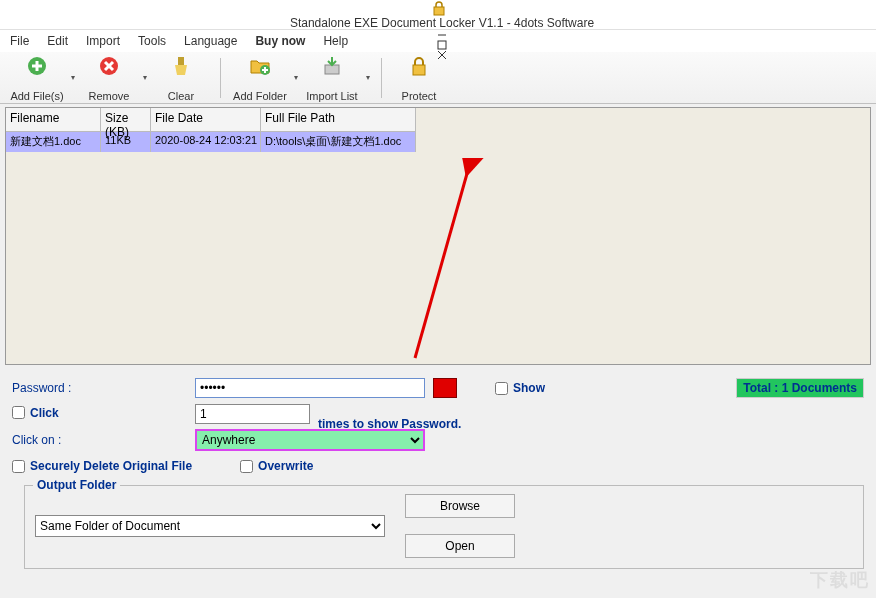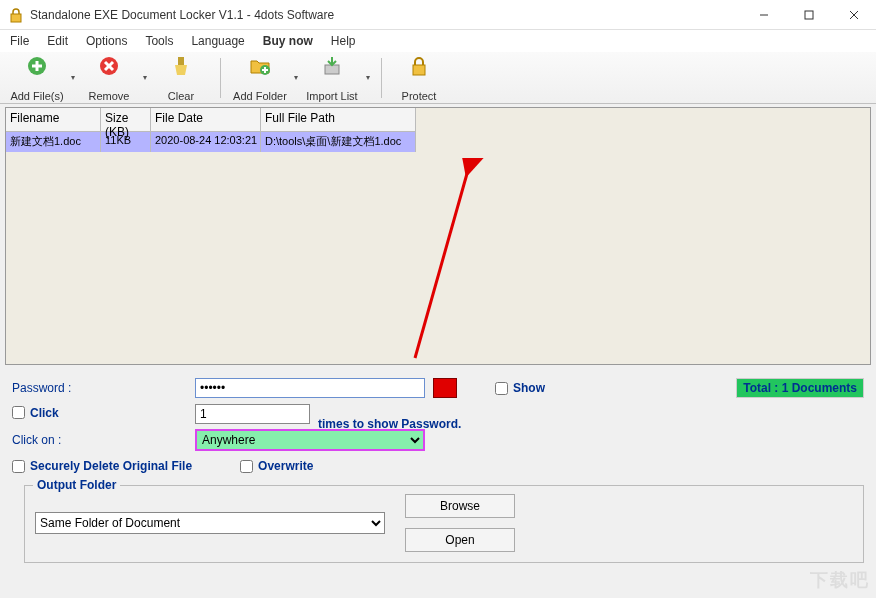--- a/index.html
+++ b/index.html
@@ -1,18 +1,18 @@
 <!DOCTYPE html>
 <html><head>
 <meta charset="utf-8">
 <style>
 * { box-sizing: border-box; margin: 0; padding: 0; font-family: "Segoe UI", Tahoma, sans-serif; font-size: 12px; }
 body { width: 876px; height: 598px; background: #f0f0f0; position: relative; overflow: hidden; }
 
-.titlebar { height: 30px; background: #fff; display: flex; align-items: center; padding: 0 0 0 8px; border-bottom: 1px solid #e0e0e0; }
+.titlebar { height: 30px; background: #fff; display: flex; align-items: center; padding: 0 0 0 8px; border-bottom: 1px solid #e0e0e0; flex-direction: column; }
 .titlebar .app-icon { width: 16px; height: 16px; margin-right: 6px; }
 .titlebar .title { flex: 1; color: #333; }
 .titlebar .win-btn { width: 45px; height: 30px; display: flex; align-items: center; justify-content: center; cursor: pointer; }
 
 .menubar { height: 22px; background: #fff; display: flex; align-items: center; padding: 0 10px; gap: 18px; }
 .menubar .menu-item { color: #333; cursor: pointer; }
 .menubar .menu-item.bold { font-weight: bold; }
 
 .toolbar { height: 52px; background: linear-gradient(#fafafa,#f0f0f0); display: flex; align-items: center; padding: 0 6px; border-bottom: 1px solid #c0c0c0; }
 .toolbar .tb-btn { display: flex; flex-direction: column; align-items: center; width: 62px; height: 48px; justify-content: center; cursor: pointer; border-radius: 3px; }
@@ -40,21 +40,21 @@
 .form .chk { display: inline-flex; align-items: center; gap: 5px; font-weight:bold; color:#003090;}
 .form .chk input { width:13px; height:13px; }
 .redbox { width:24px; height:20px; background:#e00000; border:1px solid #800000; }
 .total { margin-left:auto; background:#22c55e; border:1px solid #ccc; padding:2px 6px; color:#003090; font-weight:bold;}
 
 .fieldset { border:1px solid #bbb; margin:6px 12px 0 24px; padding:8px 10px 10px 10px; position:relative; }
 .fieldset .legend { position:absolute; top:-8px; left:8px; background:#f0f0f0; padding:0 4px; color:#003090; font-weight:bold;}
 .out-row{display:flex; gap:20px; align-items:center;}
 .out-row select{width:350px; height:22px; border:1px solid #888; background:#fff;}
 .btn { width:110px; height:24px; background:#f4f4f4; border:1px solid #aaa; cursor:pointer; display:flex; align-items:center; justify-content:center; font-size:12px;}
-.btn-col{display:flex; flex-direction:column; gap:10px;text-align:center;}
+.btn-col{display:flex; flex-direction:column; gap:16px;text-align:center;}
 
 .watermark{position:absolute; right:6px; bottom:6px; font-size:18px; color:rgba(0,0,0,0.08); font-weight:bold; letter-spacing:2px;}
 </style>
 </head>
 <body>
 
 <div class="titlebar">
   <span class="app-icon">
     <svg width="16" height="16">
         <rect x="3" y="7" width="10" height="8" fill="#f0c040" stroke="#b08000"></rect>
@@ -76,21 +76,21 @@
       <svg width="10" height="10">
         <line x1="1" y1="1" x2="9" y2="9" stroke="#333"></line>
         <line x1="9" y1="1" x2="1" y2="9" stroke="#333"></line>
       </svg>
     </div>
 </div>
 
 <div class="menubar">
   <span class="menu-item">File</span>
   <span class="menu-item">Edit</span>
-  <span class="menu-item">Options</span>
+  <span class="menu-item">Import</span>
   <span class="menu-item">Tools</span>
   <span class="menu-item">Language</span>
   <span class="menu-item bold">Buy now</span>
   <span class="menu-item">Help</span>
 </div>
 
 <div class="toolbar">
   <div class="tb-btn">
     <span class="ico">
         <svg width="22" height="22">

